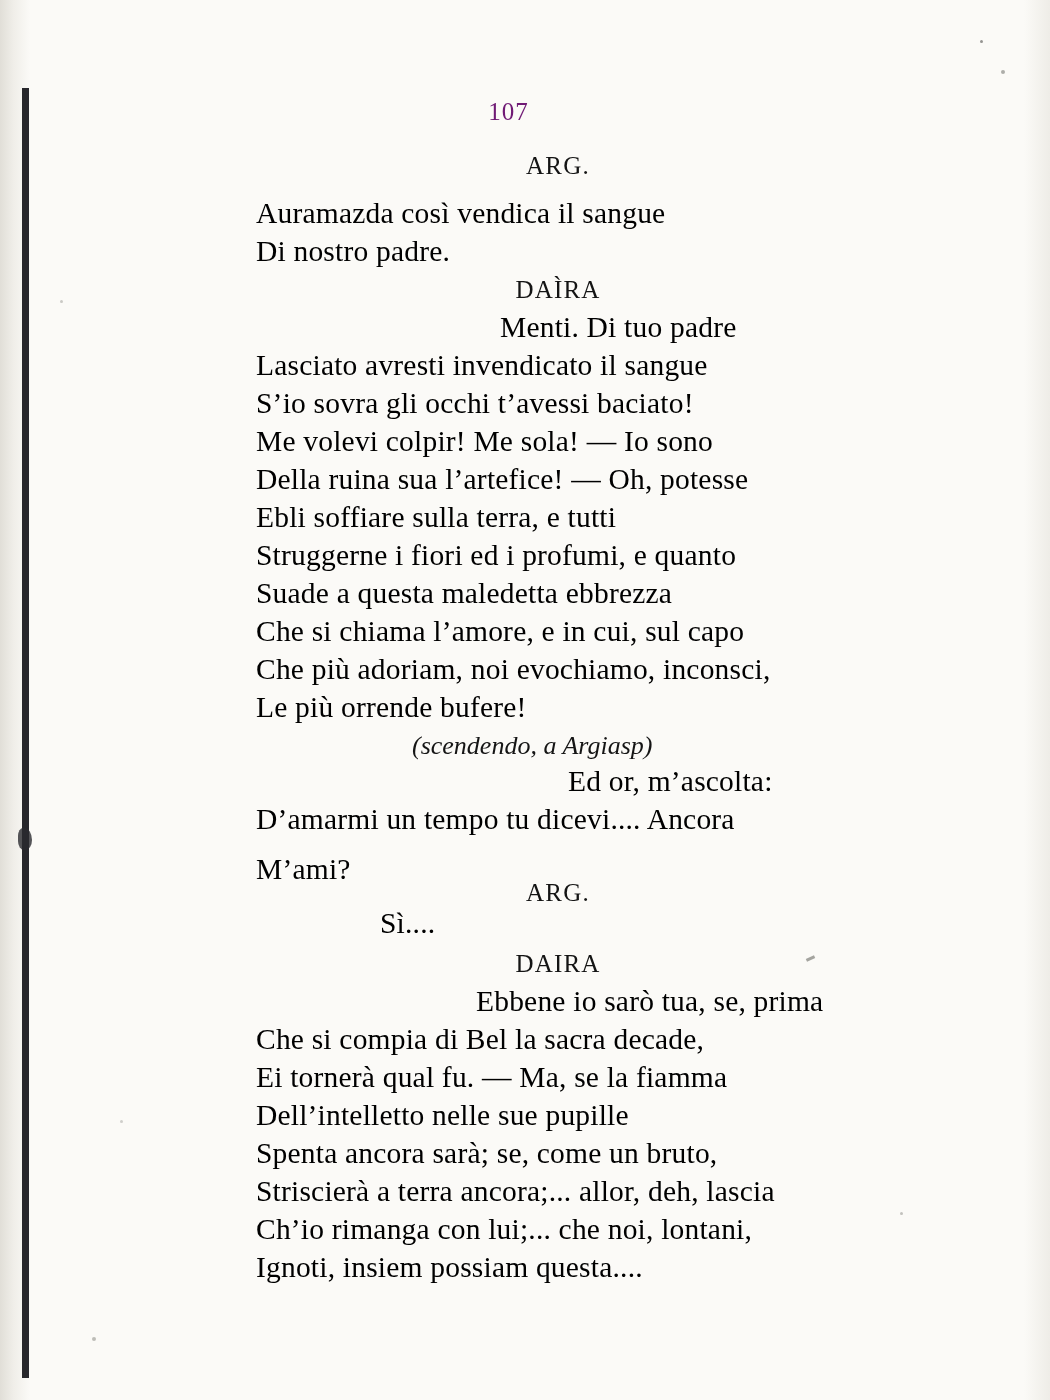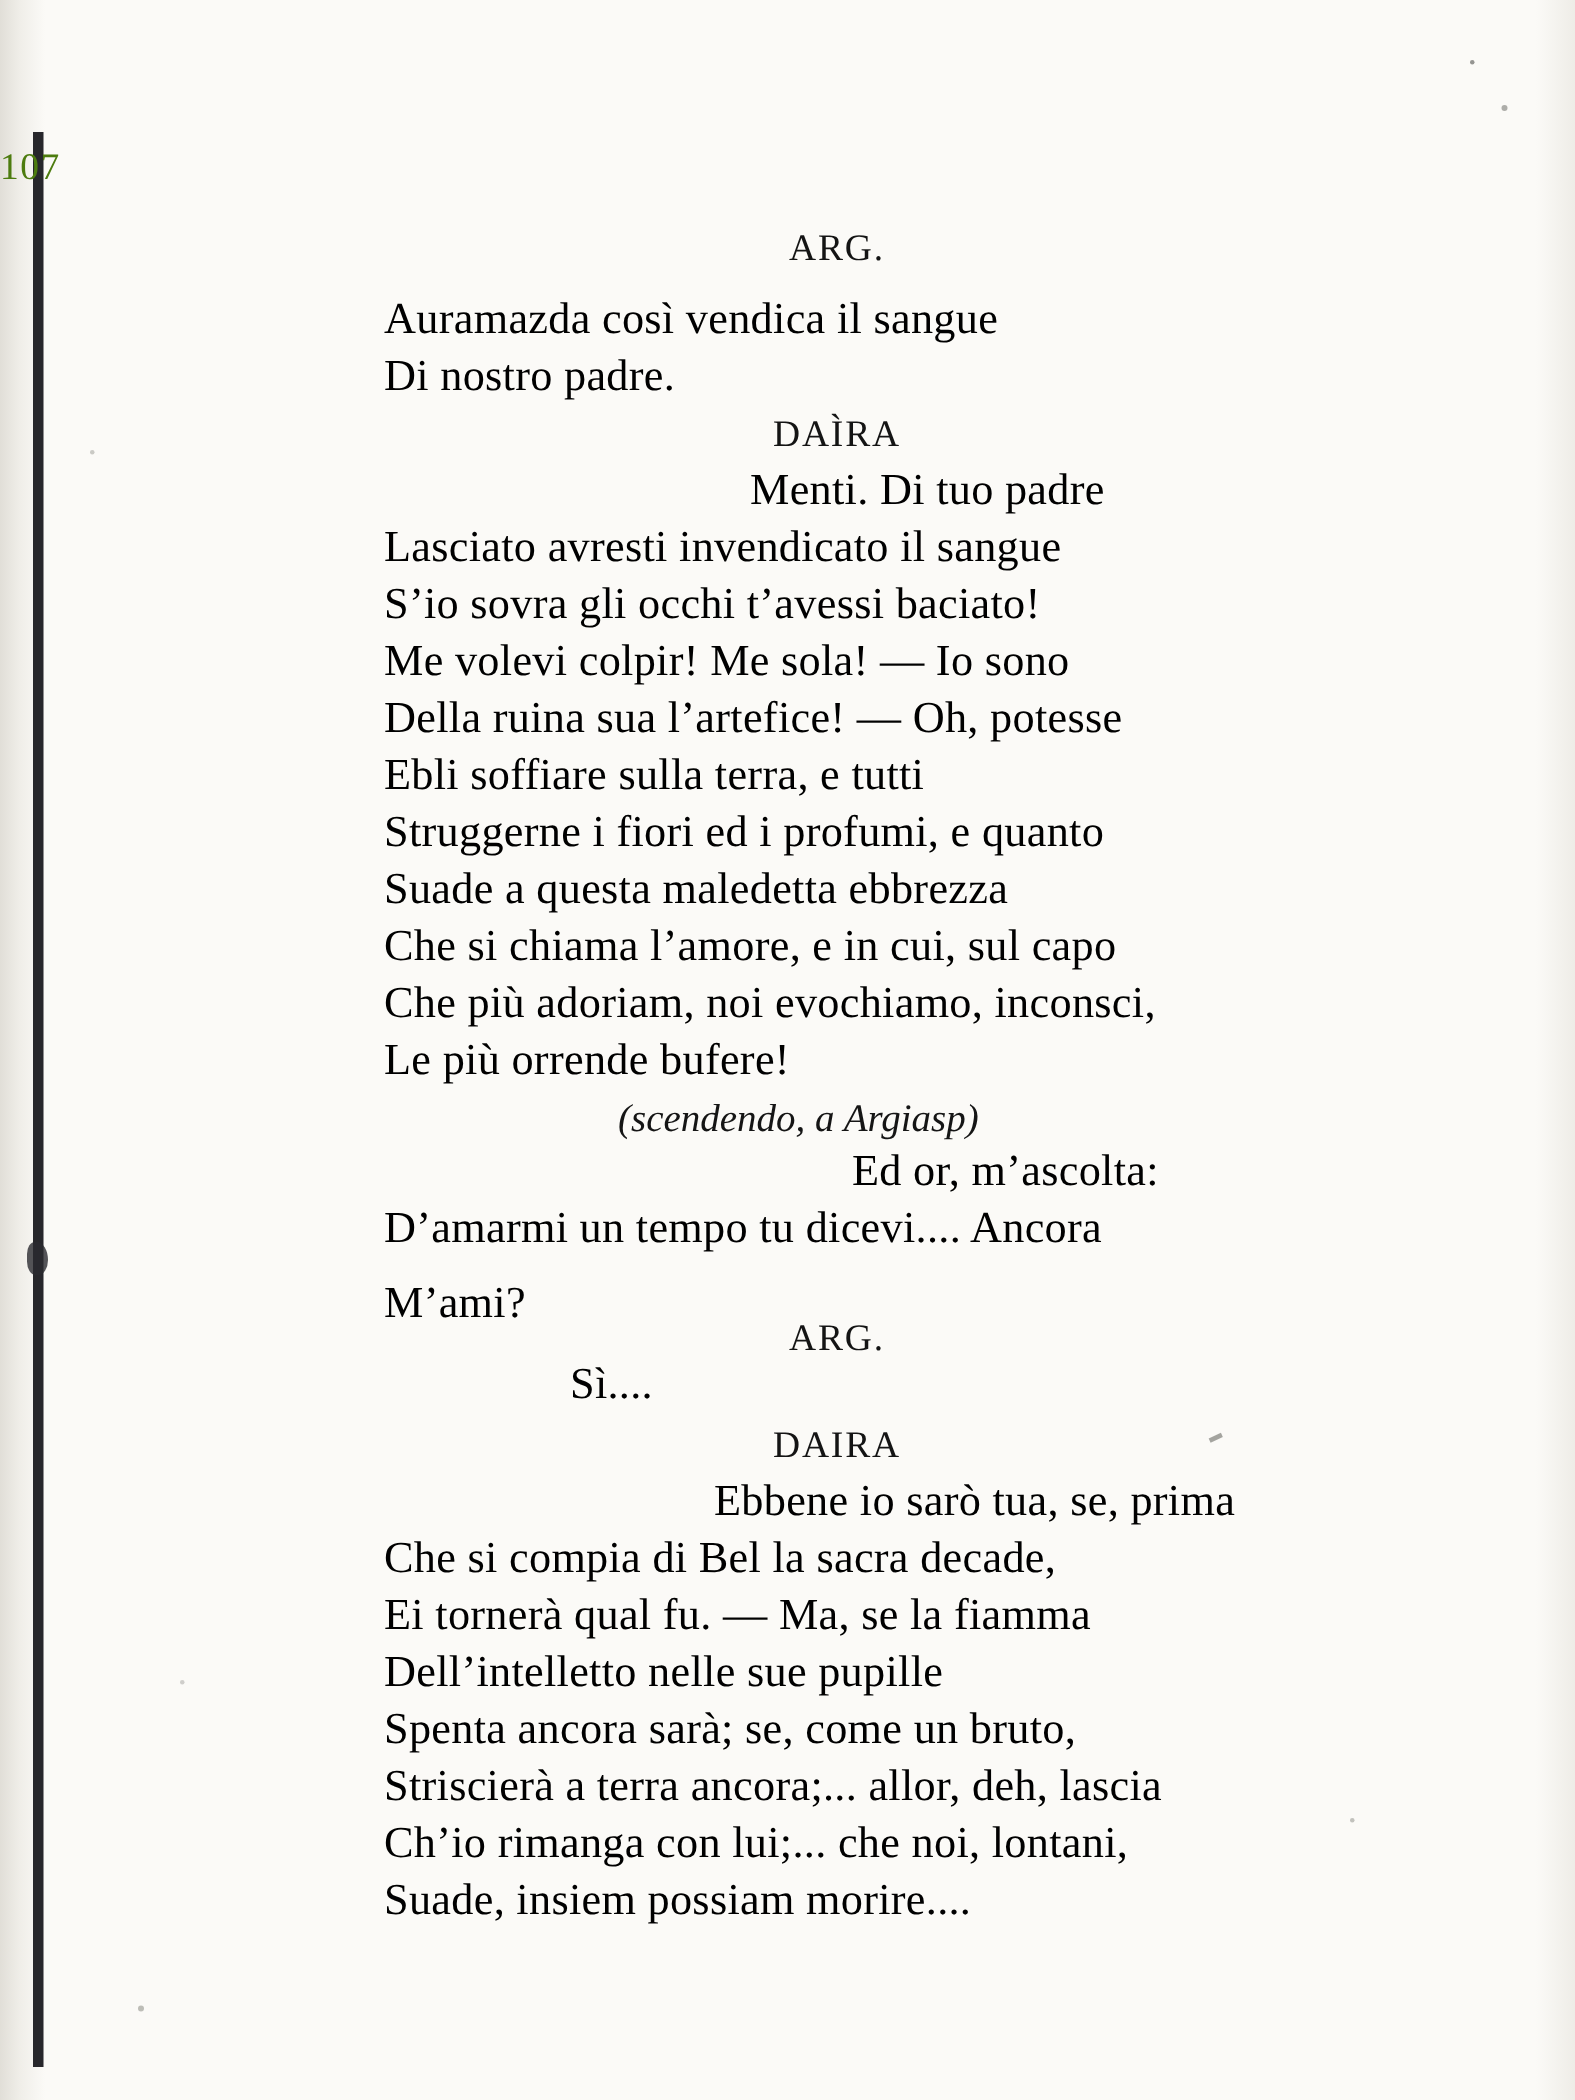--- a/index.html
+++ b/index.html
@@ -83,24 +83,24 @@
     left: 0; top: 0;
     width: 1050px;
     height: 1400px;
   }
 
   .folio {
     position: absolute;
     top: 98px;
     left: 0;
     width: 1017px;
-    text-align: left;
+    text-align: center;
     font-size: 25px;
     letter-spacing: 1px;
-    color: #4d7c0f;
+    color: #701a75;
   }
 
   .speaker {
     font-variant: small-caps;
     font-size: 25px;
     letter-spacing: 1.2px;
     color: #141414;
     position: absolute;
     width: 1050px;
     text-align: center;
@@ -175,16 +175,16 @@
 
     <div class="speaker" style="top:950px;">DAIRA</div>
 
     <div class="line" style="left:444px; top:986px;margin-left:32px;">Ebbene io sarò tua, se, prima</div>
     <div class="line" style="left:256px; top:1024px;">Che si compia di Bel la sacra decade,</div>
     <div class="line" style="left:256px; top:1062px;">Ei tornerà qual fu. — Ma, se la fiamma</div>
     <div class="line" style="left:256px; top:1100px;">Dell’intelletto nelle sue pupille</div>
     <div class="line" style="left:256px; top:1138px;">Spenta ancora sarà; se, come un bruto,</div>
     <div class="line" style="left:256px; top:1176px;">Striscierà a terra ancora;... allor, deh, lascia</div>
     <div class="line" style="left:256px; top:1214px;">Ch’io rimanga con lui;... che noi, lontani,</div>
-    <div class="line" style="left:256px; top:1252px;">Suade, insiem possiam morire....</div>
+    <div class="line" style="left:256px; top:1252px;">Ignoti, insiem possiam questa....</div>
 
   </div>
 </div>
 
 </body></html>

